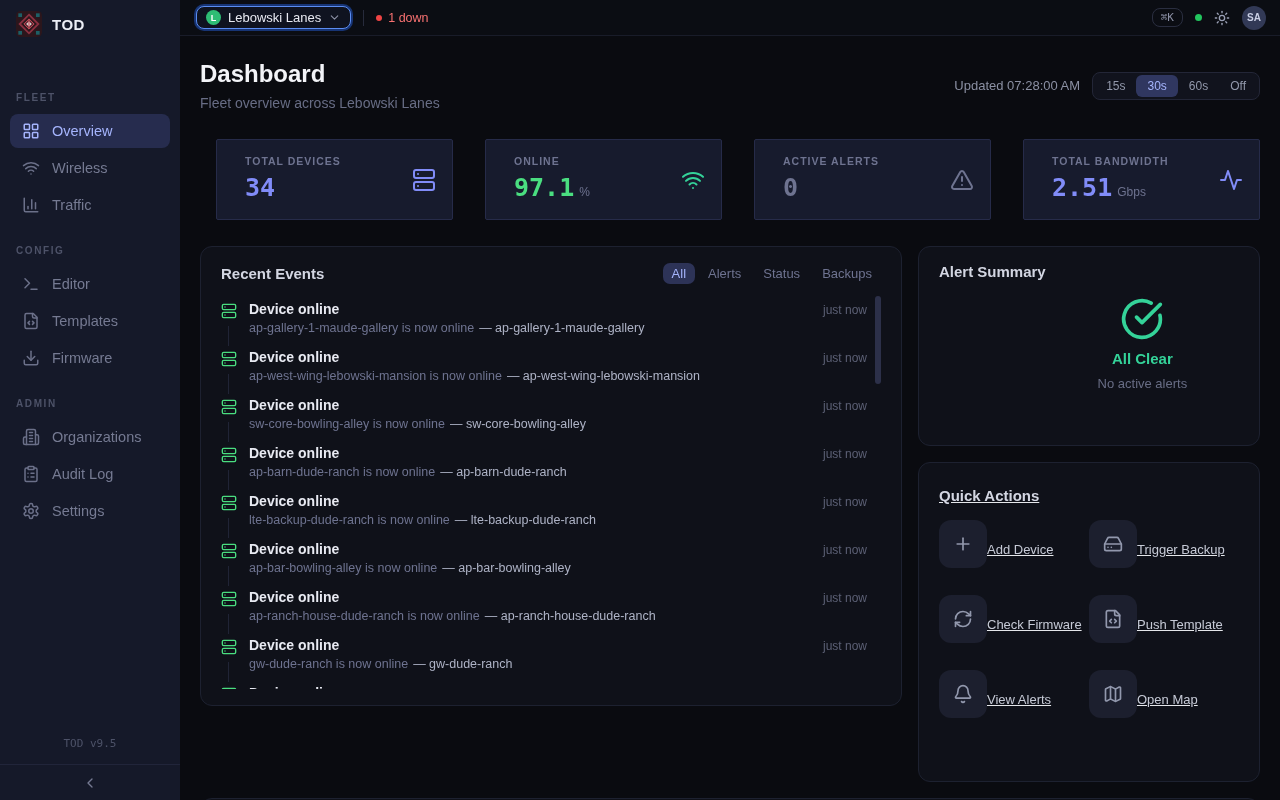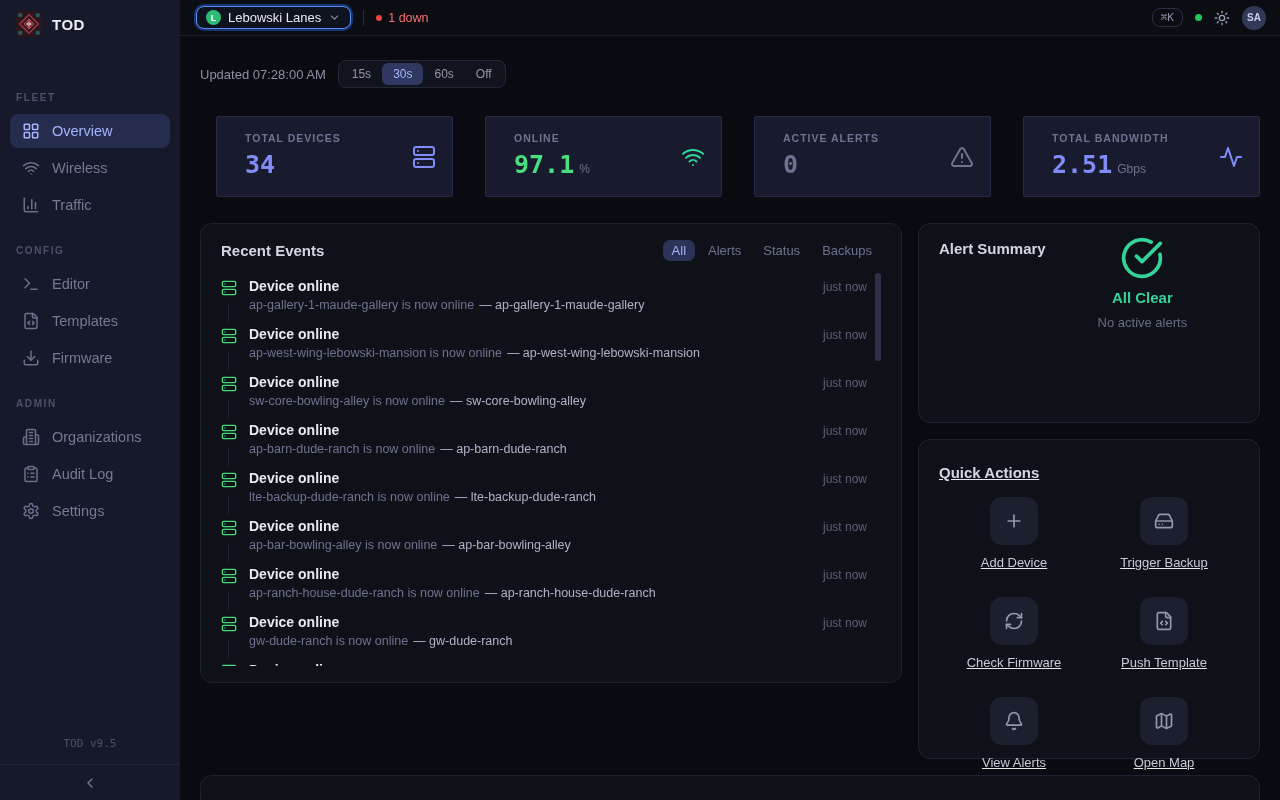--- a/index.html
+++ b/index.html
@@ -80,29 +80,29 @@
   .evt-icon { position:absolute; left:0; top:9px; width:16px; height:16px; color:#4ade80; }
   .evt-top { display:flex; align-items:baseline; justify-content:space-between; }
   .evt-title { font-size:14px; font-weight:700; color:#e8eaf2; }
   .evt-time { font-size:12px; color:#5c6075; }
   .evt-sub { margin-top:4px; font-size:12.5px; color:#6e7390; }
   .evt-sub .dev { color:#aeb3c6; margin-left:5px; }
   .evt-scroll-thumb { position:absolute; right:0; top:2px; width:6px; height:88px; border-radius:3px; background:#2c3049; cursor:pointer; }
 
   
   .alert-panel { height:200px; padding:16px 20px; display:flex; flex-direction:row; }
-  .alert-center { flex:1; display:flex; flex-direction:column; align-items:center; gap:9px; margin-top:-4px; }
+  .alert-center { flex:1; display:flex; flex-direction:column; align-items:center; justify-content:center; gap:9px; margin-top:-4px; }
   .check-icon { width:44px; height:44px; color:#34d399; stroke-width:2; }
   .all-clear { color:#34d399; font-size:15px; font-weight:600; }
   .no-alerts { color:#686d85; font-size:13px; }
 
   
   .qa-panel { height:320px; margin-top:16px; padding:24px 20px;text-decoration:underline; }
   .qa-grid { margin-top:16px; display:grid; grid-template-columns:1fr 1fr; row-gap:27px; }
-  .qa-item { display:flex; flex-direction:column; align-items:center; cursor:pointer; }
+  .qa-item { display:flex; flex-direction:row; align-items:center; cursor:pointer; }
   .qa-tile { width:48px; height:48px; border-radius:12px; background:#1c1f2e; display:flex; align-items:center; justify-content:center; color:#9298ad; }
   .qa-tile svg { width:20px; height:20px; }
   .qa-label { margin-top:10px; font-size:13px; color:#c6cad6; }
 
   .bottom-stub { margin-top:16px; height:60px; }
 </style>
 </head>
 <body>
 
 <svg width="0" height="0" style="position:absolute">
@@ -333,20 +333,24 @@
       <svg class="theme-btn ic">
           <use href="#i-sun"></use>
         </svg>
       <div class="avatar">SA</div>
     </div>
   </header>
 
   <main class="main">
 
     <div class="page-head">
+      <div>
+        <div class="page-title">Dashboard</div>
+        <div class="page-sub">Fleet overview across Lebowski Lanes</div>
+      </div>
       <div class="head-right">
         <span class="updated">Updated 07:28:00 AM</span>
         <div class="seg">
           <button>15s</button>
           <button class="active">30s</button>
           <button>60s</button>
           <button>Off</button>
         </div>
       </div>
     </div>

